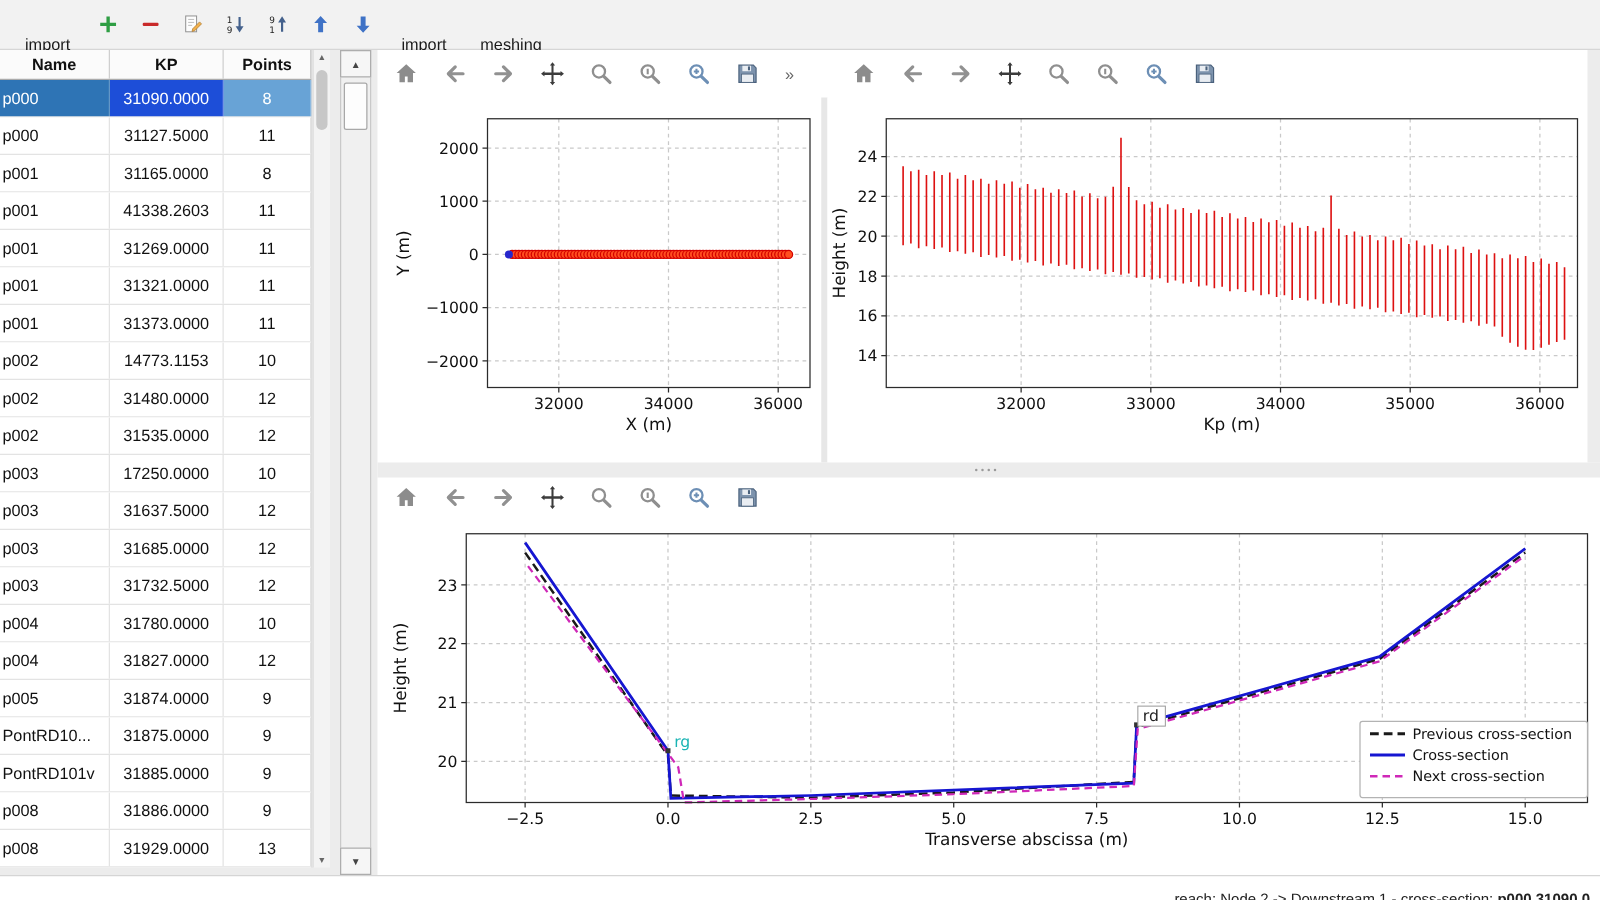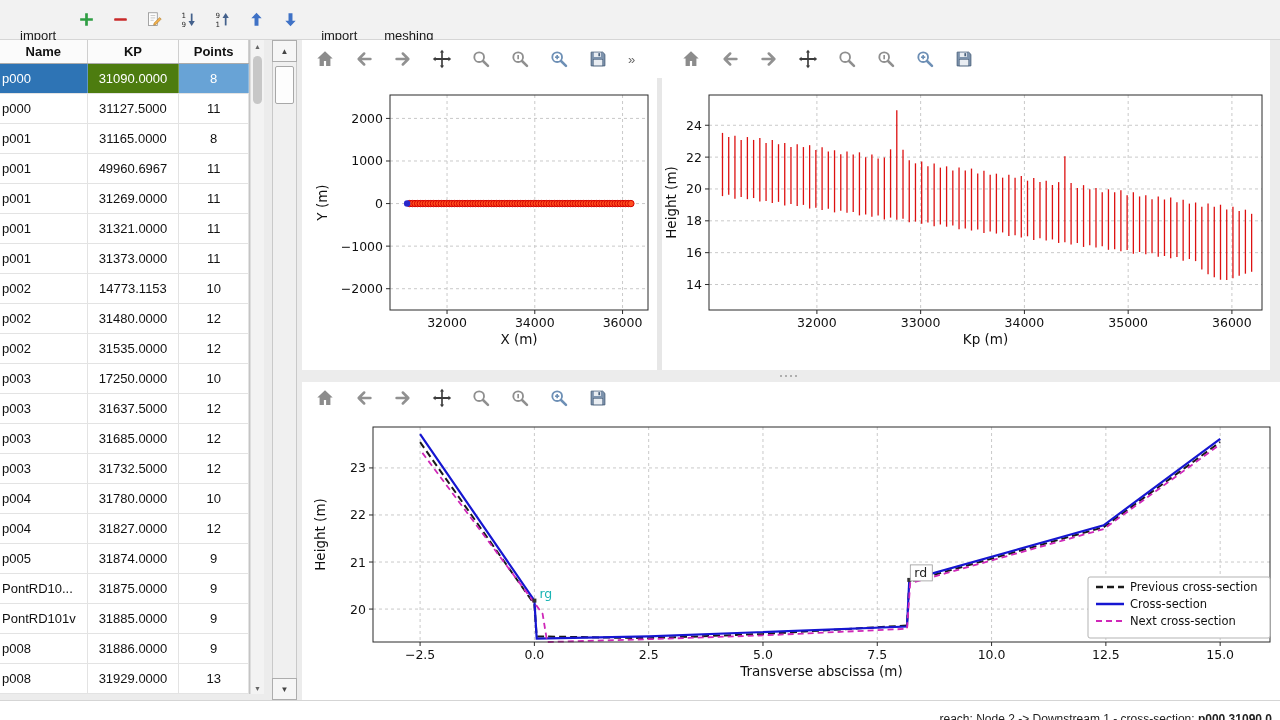--- a/index.html
+++ b/index.html
@@ -18,21 +18,21 @@
   .table-panel { position:absolute; left:0; top:40px; width:250px; height:654px; background:#fff; border-right:1px solid #c4c4c4; }
   .thead { display:flex; height:24px; background:#fbfbfb; border-bottom:1px solid #ababab; }
   .hcell { font-size:13px; font-weight:bold; color:#111; display:flex; align-items:center; justify-content:center; border-right:1px solid #cfcfcf; }
   .c0 { width:88px; } .c1 { width:92px; } .c2 { width:70px; }
   .trow { display:flex; height:30px; background:#fff; border-bottom:1px solid #e3e3e3; }
   .tcell { font-size:13px; color:#111; display:flex; align-items:center; justify-content:center;
            border-right:1px solid #e3e3e3; overflow:hidden; white-space:nowrap; }
   .tcell.c0 { justify-content:flex-start; padding-left:2px; }
   .trow.selected .tcell { color:#fff; border-right-color:rgba(255,255,255,.25); }
   .trow.selected .c0 { background:#2e74b5; }
-  .trow.selected .c1 { background:#4d7c0f; }
+  .trow.selected .c1 { background:#1d4ed8; }
   .trow.selected .c2 { background:#68a3d6; }
 
   
   .tscroll { position:absolute; left:250px; top:40px; width:14px; height:654px; background:#f3f3f3; border-left:1px solid #ddd; }
   .tscroll .arr { position:absolute; left:0; width:100%; height:12px; font-size:7px; color:#666; display:flex; align-items:center; justify-content:center; }
   .tscroll .thumb { position:absolute; left:2px; right:2px; top:16px; height:48px; background:#c7c7c7; border-radius:5px; }
   .pscroll { position:absolute; left:272px; top:40px; width:25px; height:660px; background:#f0f0f0; border:1px solid #c9c9c9; }
   .sb-btn { position:absolute; left:-1px; width:25px; height:22px; background:#f6f6f6; border:1px solid #adadad;
             display:flex; align-items:center; justify-content:center; font-size:8px; color:#444; }
   .sb-btn.up { top:-1px; } .sb-btn.down { bottom:-1px; }
@@ -138,21 +138,21 @@
           <div class="tcell c1">31127.5000</div>
           <div class="tcell c2">11</div>
         </div>
         <div class="trow">
           <div class="tcell c0">p001</div>
           <div class="tcell c1">31165.0000</div>
           <div class="tcell c2">8</div>
         </div>
         <div class="trow">
           <div class="tcell c0">p001</div>
-          <div class="tcell c1">49960.6967</div>
+          <div class="tcell c1">41338.2603</div>
           <div class="tcell c2">11</div>
         </div>
         <div class="trow">
           <div class="tcell c0">p001</div>
           <div class="tcell c1">31269.0000</div>
           <div class="tcell c2">11</div>
         </div>
         <div class="trow">
           <div class="tcell c0">p001</div>
           <div class="tcell c1">31321.0000</div>

